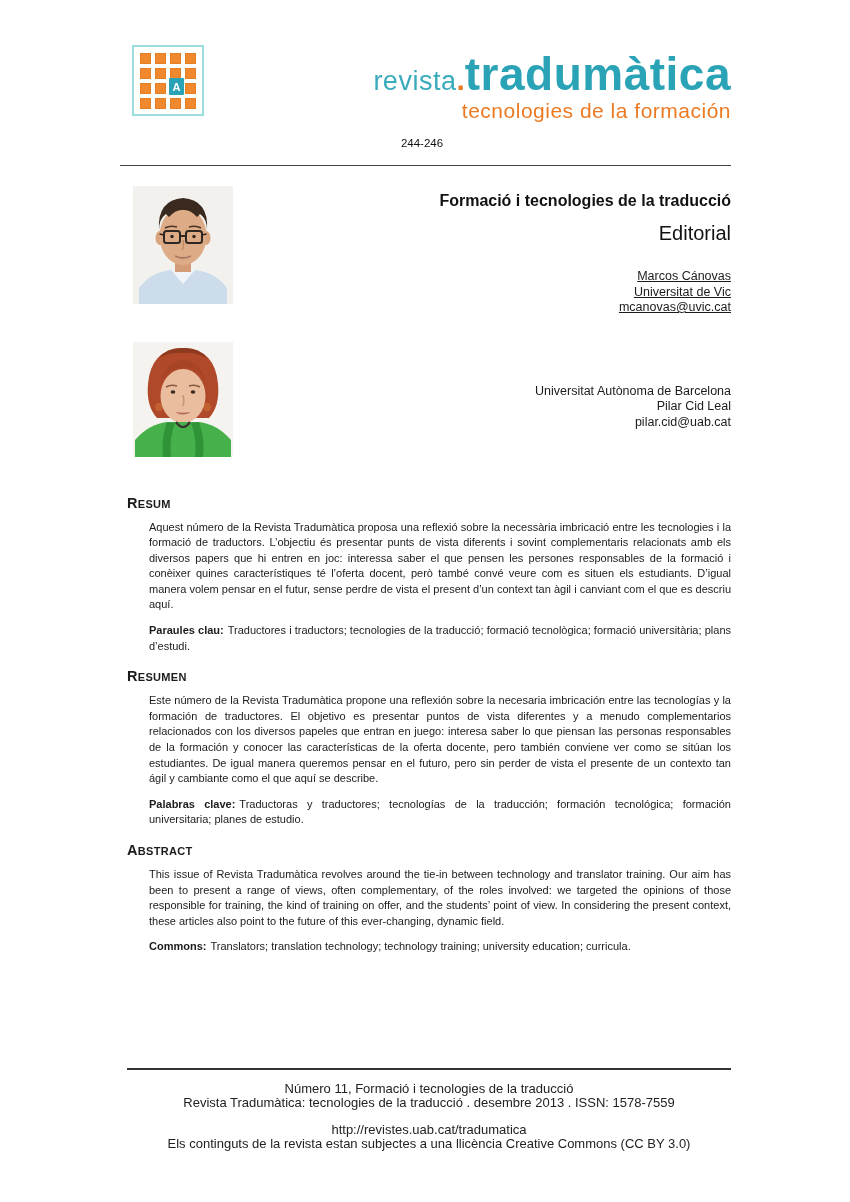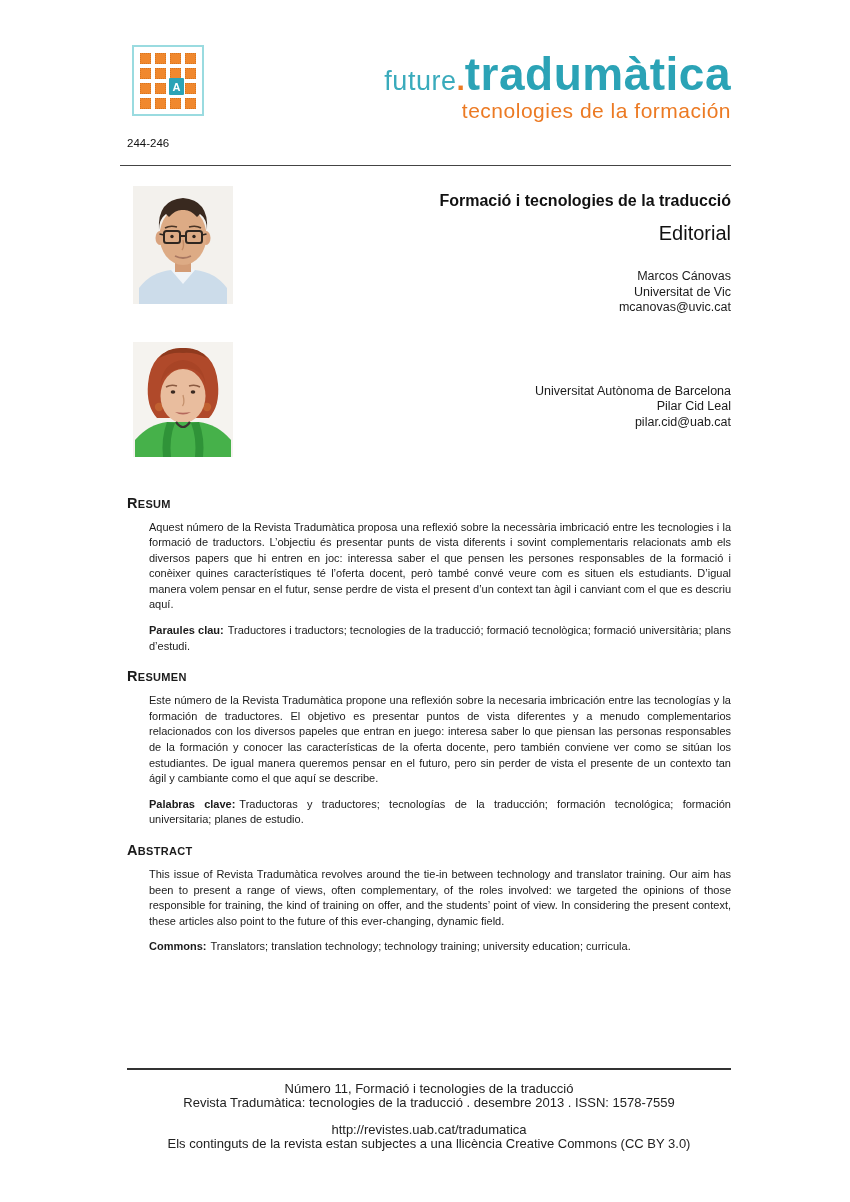--- a/index.html
+++ b/index.html
@@ -34,33 +34,33 @@
     display: flex; align-items: center; justify-content: center;
     border-radius: 1px;
   }
   .logo-text { margin-left: auto; text-align: right; padding-top: 6px; }
   .brand-line { display: flex; align-items: baseline; justify-content: flex-end; line-height: 1; }
   .brand-prefix { color: #3aabbc; font-size: 27px; letter-spacing: 0.5px; }
   .brand-dot { color: #ec7a23; font-size: 30px; font-weight: bold; }
   .brand-main { color: #2ba3b6; font-size: 46px; font-weight: bold; letter-spacing: 0.5px; }
   .tagline { color: #ec7a23; font-size: 21px; margin-top: 2px; letter-spacing: 0.5px; }
 
-  .page-range { text-align: left; padding-right: 14px; margin-top: 14px; font-size: 11.5px; color: #111; }
+  .page-range { text-align: center; padding-right: 14px; margin-top: 14px; font-size: 11.5px; color: #111; }
   .header-divider { border: none; border-top: 1px solid #444; margin: 16px 0 0 -7px; }
 
   
   .author-row { display: flex; }
   .row-1 { margin-top: 20px; }
   .row-2 { margin-top: 26px; }
   .photo-frame { flex: 0 0 auto; margin-left: 6px; }
   .photo-frame svg { display: block; }
   .author-col { flex: 1 1 auto; text-align: right; }
   .article-title { font-size: 16px; font-weight: bold; color: #111; margin-top: 6px; }
   .article-subtitle { font-size: 20px; font-weight: normal; color: #111; margin-top: 12px; }
-  .author-block { margin-top: 24px; font-size: 12.5px; line-height: 15.5px; color: #1b1b1b; }
+  .author-block { margin-top: 24px; font-size: 12.5px; line-height: 15.5px; color: #1b1b1b; text-decoration: underline; }
   .author-block-2 { margin-top: 42px; font-size: 12.5px; line-height: 15.5px; }
 
   
   .sections { margin-top: 38px; }
   .sec-heading {
     font-size: 11px; font-weight: bold; color: #1b1b1b;
     text-transform: uppercase; letter-spacing: 0.3px;
     margin-bottom: 9px;
   }
   .sec-heading::first-letter { font-size: 14.5px; }
@@ -103,21 +103,21 @@
         <div class="cell"></div>
         <div class="cell"></div>
         <div class="cell"></div>
         <div class="cell"></div>
         <div class="cell"></div>
         <div class="cell"></div>
         <span class="logo-letter">A</span>
       </div>
       <div class="logo-text">
         <div class="brand-line">
-          <span class="brand-prefix">future</span>
+          <span class="brand-prefix">revista</span>
             <span class="brand-dot">.</span>
             <span class="brand-main">tradumàtica</span>
         </div>
         <div class="tagline">tecnologies de la formación</div>
       </div>
     </div>
 
     <div class="page-range">244-246</div>
     <hr class="header-divider">
 

